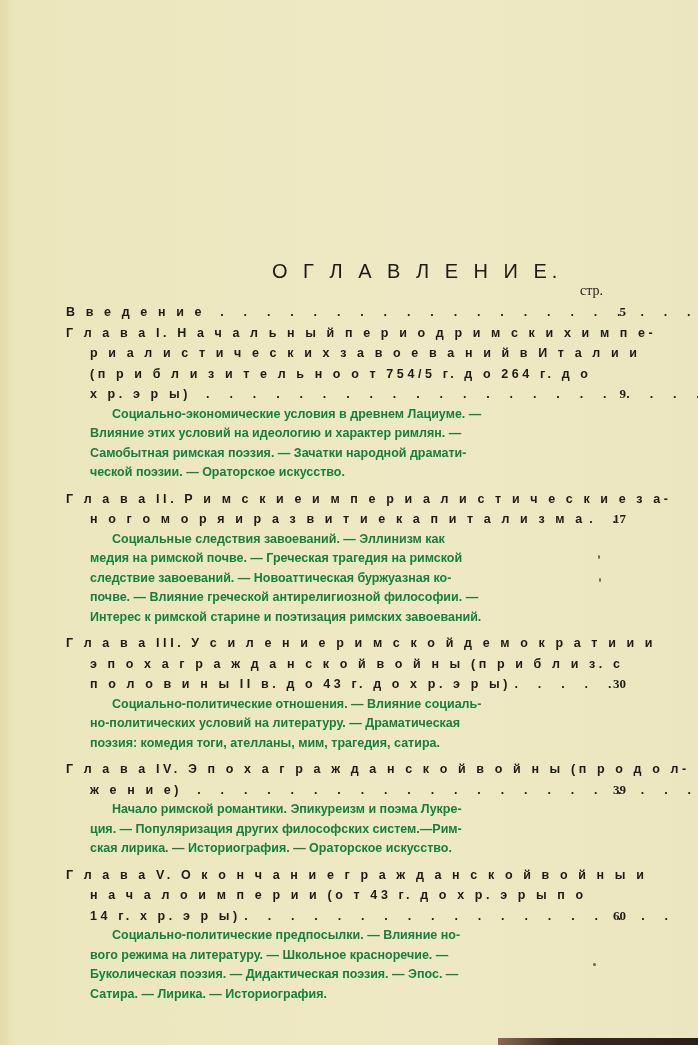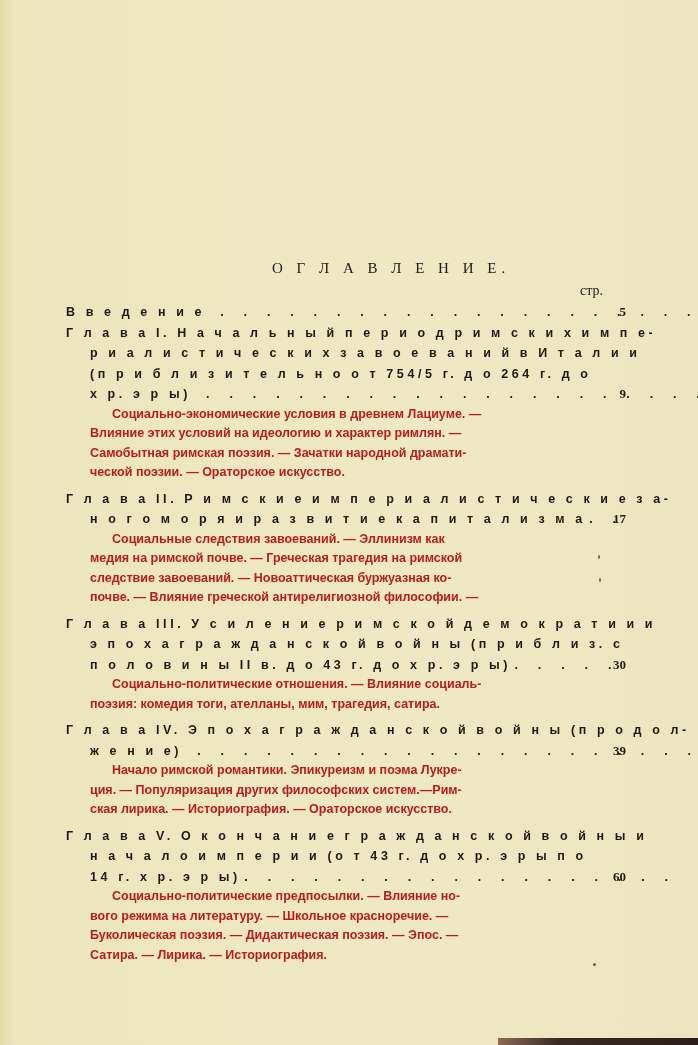--- a/index.html
+++ b/index.html
@@ -7,33 +7,33 @@
     width: 698px; height: 1045px; overflow: hidden;
     background: #ece7c0;
     background-image: linear-gradient(90deg, #e3d9a8 0px, #ece6bd 14px, #eee9c4 60%, #ebe6bf 100%);
     position: relative;
     font-family: "DejaVu Serif", "Liberation Serif", serif;
     color: #1e1a14;
   }
   .page { position: absolute; left: 0; top: 0; width: 698px; height: 1045px; }
   .title {
     position: absolute; top: 260px; left: 272px;
-    font-family: Liberation Serif, serif; font-size: 15px; letter-spacing: 5px;
+    font-family: Liberation Sans, sans-serif; font-size: 20px; letter-spacing: 5px;
   }
   .str-label {
     position: absolute; top: 283px; left: 580px;
     font-family: "Liberation Serif", serif; font-size: 14px;
   }
   .toc { position: absolute; left: 66px; top: 302px; width: 560px; }
   .row { position: relative; height: 20.5px; line-height: 20.5px; white-space: nowrap; font-family: "Liberation Sans", sans-serif; font-size: 12.5px; }
   .row .txt { letter-spacing: 3.6px; font-weight: bold; margin-top: 28px; }
   .row.indent { padding-left: 24px; }
   .row .pg { position: absolute; right: 0px; top: 0; font-family: "Liberation Serif", serif; font-size: 13px; font-weight: bold; letter-spacing: 0; }
   .dots { letter-spacing: 8.2px; font-weight: bold; }
-  .desc { padding-left: 24px; font-family: "Liberation Sans", sans-serif; font-size: 12.5px; line-height: 19.5px; font-weight: bold; color: #b91c1c; }
+  .desc { padding-left: 24px; font-family: "Liberation Sans", sans-serif; font-size: 12.5px; line-height: 19.5px; font-weight: bold; color: #15803d; }
   .desc .line { display: block; height: 19.5px; white-space: nowrap; }
   .desc .line.first { padding-left: 22px; }
   .gap { height: 6px; }
   .speck { position: absolute; width: 3px; height: 3px; background: #6a6050; border-radius: 50%; }
   .bottom-strip {
     position: absolute; right: 0; bottom: 0; width: 200px; height: 7px;
     background: linear-gradient(90deg, #8a6a55, #3a2a22 30%, #2a1e1a);
   }
 </style>
 </head>
@@ -74,34 +74,36 @@
       <div class="row indent">
         <span class="txt">н о г о м о р я и р а з в и т и е к а п и т а л и з м а</span>
         <span class="dots"> . .</span>
         <span class="pg">17</span>
       </div>
       <div class="desc">
         <span class="line first">Социальные следствия завоеваний. — Эллинизм как</span>
         <span class="line">медия на римской почве. — Греческая трагедия на римской</span>
         <span class="line">следствие завоеваний. — Новоаттическая буржуазная ко-</span>
         <span class="line">почве. — Влияние греческой антирелигиозной философии. —</span>
+        <span class="line">Интерес к римской старине и поэтизация римских завоеваний.</span>
       </div>
     </div>
     <div class="gap"></div>
 
     <div>
       <div class="row"><span class="txt">Г л а в а III. У с и л е н и е р и м с к о й д е м о к р а т и и и</span></div>
       <div class="row indent"><span class="txt">э п о х а г р а ж д а н с к о й в о й н ы (п р и б л и з. с</span></div>
       <div class="row indent">
         <span class="txt">п о л о в и н ы II в. д о 43 г. д о х р. э р ы)</span>
         <span class="dots"> . . . . .</span>
         <span class="pg">30</span>
       </div>
       <div class="desc">
         <span class="line first">Социально-политические отношения. — Влияние социаль-</span>
+        <span class="line">но-политических условий на литературу. — Драматическая</span>
         <span class="line">поэзия: комедия тоги, ателланы, мим, трагедия, сатира.</span>
       </div>
     </div>
     <div class="gap"></div>
 
     <div>
       <div class="row"><span class="txt">Г л а в а IV. Э п о х а г р а ж д а н с к о й в о й н ы (п р о д о л-</span></div>
       <div class="row indent">
         <span class="txt">ж е н и е)</span>
         <span class="dots"> &nbsp;. . . . . . . . . . . . . . . . . . . . . . . .</span>

